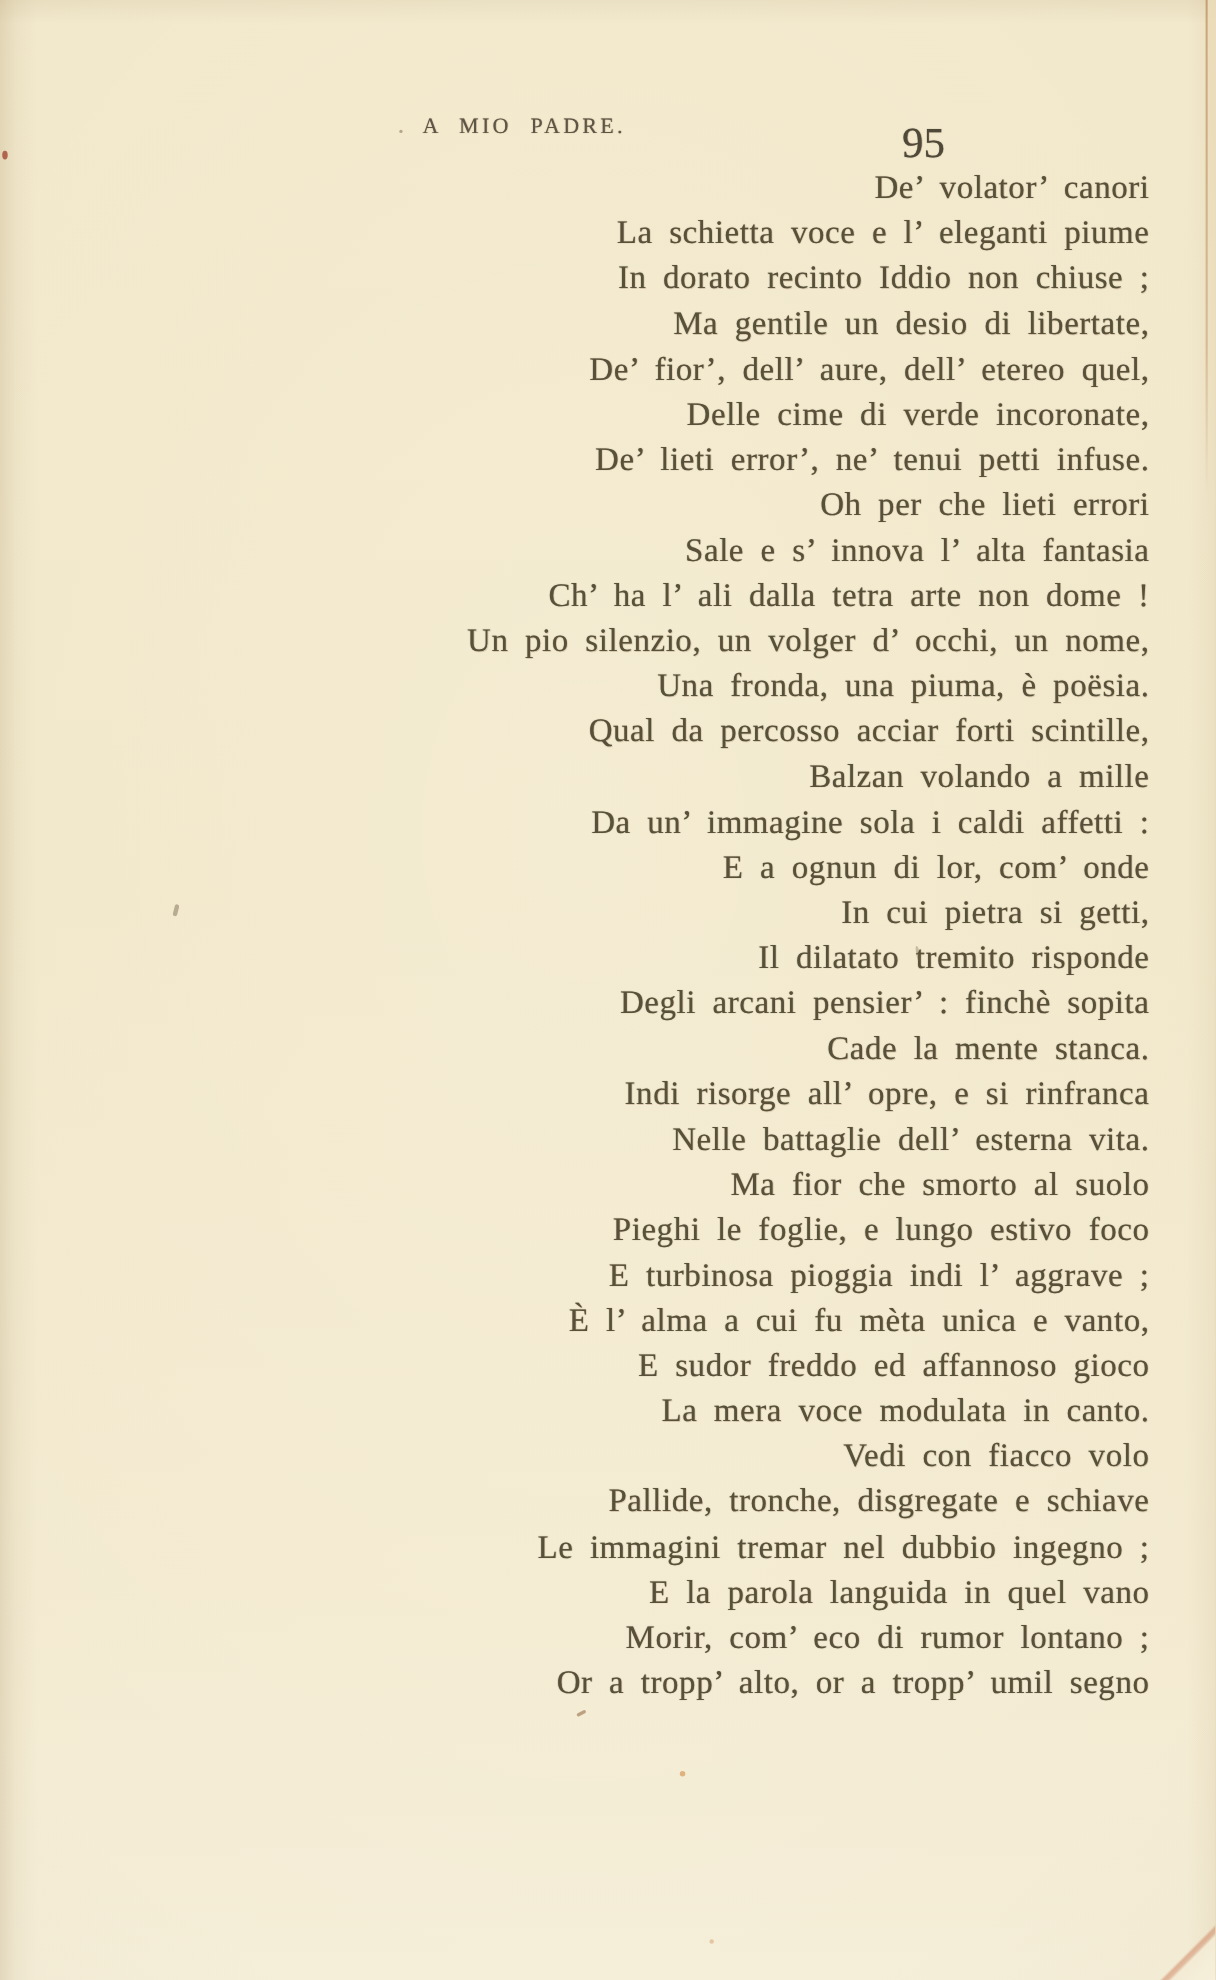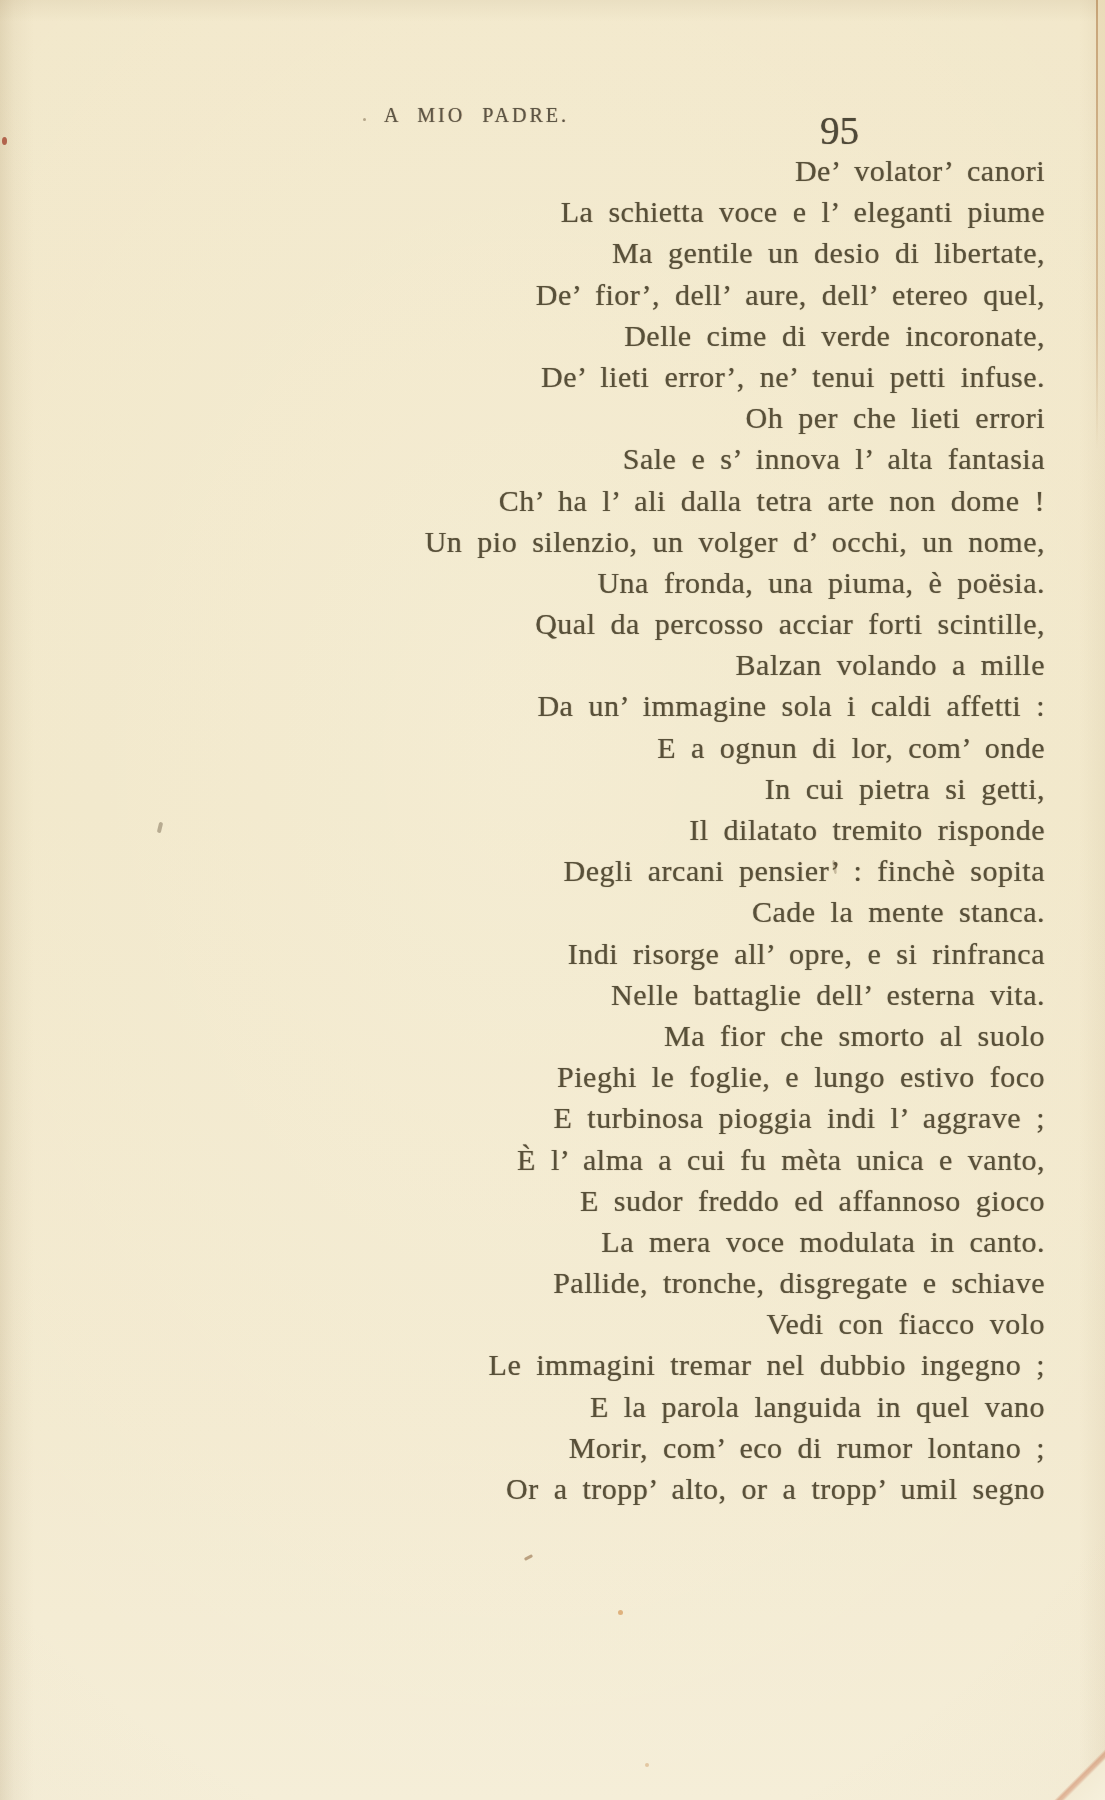--- a/index.html
+++ b/index.html
@@ -106,20 +106,21 @@
 
 <div class="page">
 
   <div class="running-head">A MIO PADRE.</div>
 
   <div class="page-number">95</div>
 
   <div class="poem">
       <div class="poem-line">De’ volator’ canori</div>
       <div class="poem-line indent">La schietta voce e l’ eleganti piume</div>
+      <div class="poem-line indent">In dorato recinto Iddio non chiuse ;</div>
       <div class="poem-line indent">Ma gentile un desio di libertate,</div>
       <div class="poem-line indent">De’ fior’, dell’ aure, dell’ etereo quel,</div>
       <div class="poem-line indent">Delle cime di verde incoronate,</div>
       <div class="poem-line indent">De’ lieti error’, ne’ tenui petti infuse.</div>
       <div class="poem-line indent">Oh per che lieti errori</div>
       <div class="poem-line indent">Sale e s’ innova l’ alta fantasia</div>
       <div class="poem-line indent">Ch’ ha l’ ali dalla tetra arte non dome !</div>
       <div class="poem-line indent">Un pio silenzio, un volger d’ occhi, un nome,</div>
       <div class="poem-line indent">Una fronda, una piuma, è poësia.</div>
       <div class="poem-line indent">Qual da percosso acciar forti scintille,</div>
@@ -131,22 +132,22 @@
       <div class="poem-line indent">Degli arcani pensier’ : finchè sopita</div>
       <div class="poem-line indent">Cade la mente stanca.</div>
       <div class="poem-line indent">Indi risorge all’ opre, e si rinfranca</div>
       <div class="poem-line indent">Nelle battaglie dell’ esterna vita.</div>
       <div class="poem-line">Ma fior che smorto al suolo</div>
       <div class="poem-line indent">Pieghi le foglie, e lungo estivo foco</div>
       <div class="poem-line indent">E turbinosa pioggia indi l’ aggrave ;</div>
       <div class="poem-line indent">È l’ alma a cui fu mèta unica e vanto,</div>
       <div class="poem-line indent">E sudor freddo ed affannoso gioco</div>
       <div class="poem-line indent">La mera voce modulata in canto.</div>
+      <div class="poem-line indent">Vedi con fiacco volo</div>
       <div class="poem-line indent">Pallide, tronche, disgregate e schiave</div>
-      <div class="poem-line indent">Vedi con fiacco volo</div>
       <div class="poem-line indent">Le immagini tremar nel dubbio ingegno ;</div>
       <div class="poem-line indent">E la parola languida in quel vano</div>
       <div class="poem-line indent">Morir, com’ eco di rumor lontano ;</div>
       <div class="poem-line indent">Or a tropp’ alto, or a tropp’ umil segno</div>
     </div>
 
   <div class="right-edge-line"></div>
   <div class="right-edge-sliver"></div>
   <div class="corner-fold"></div>
 

